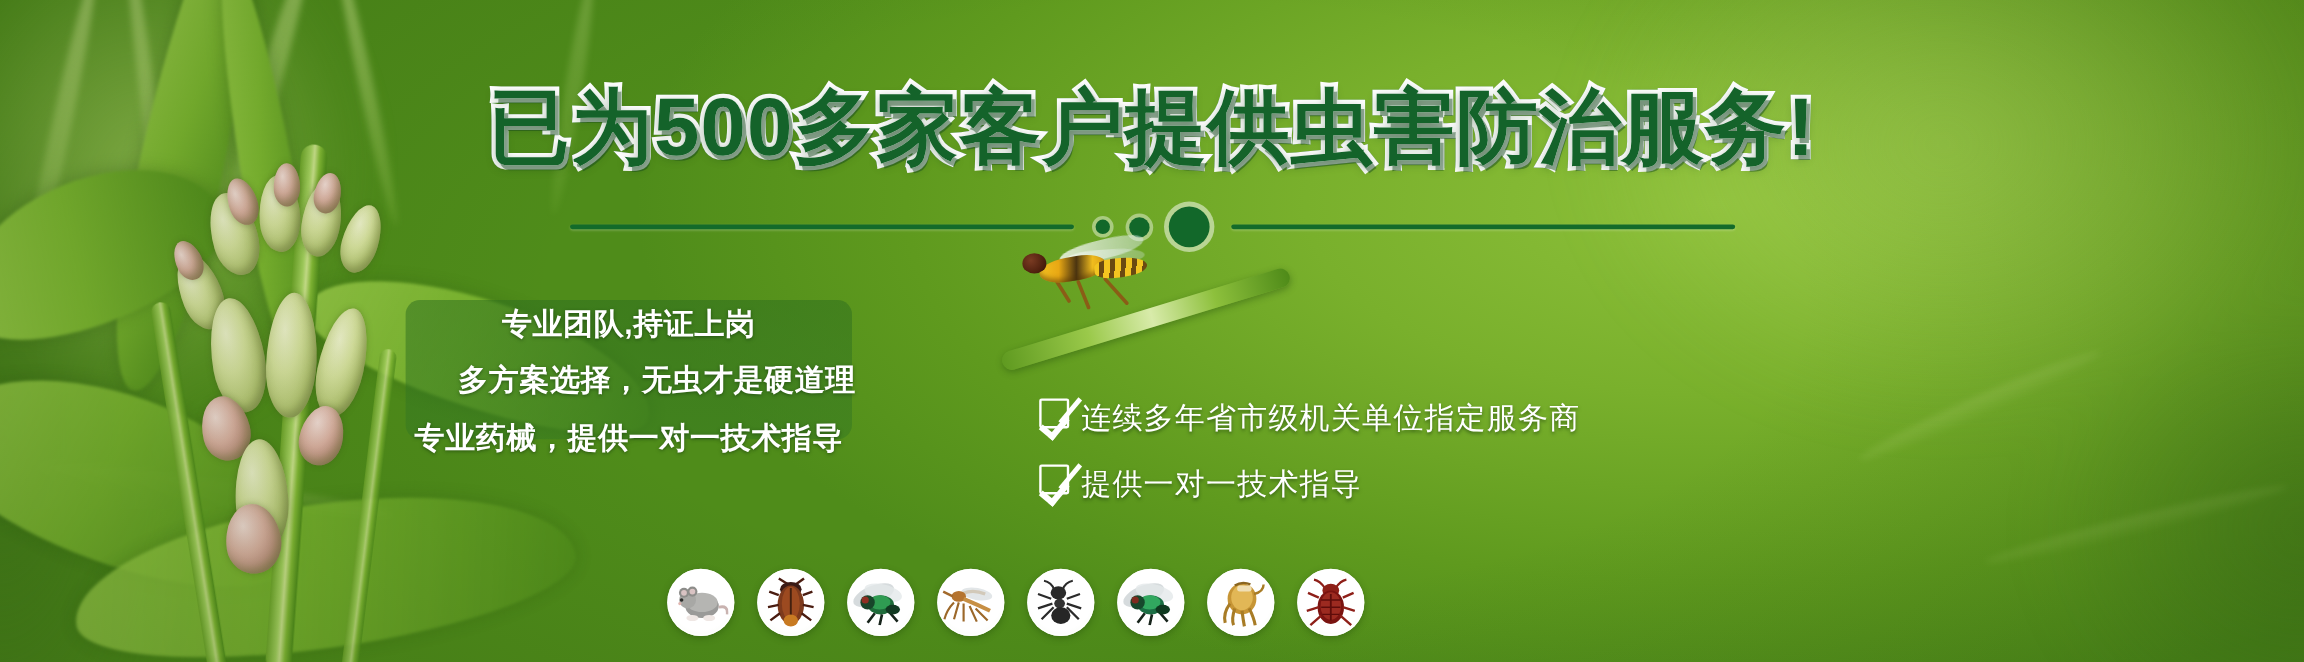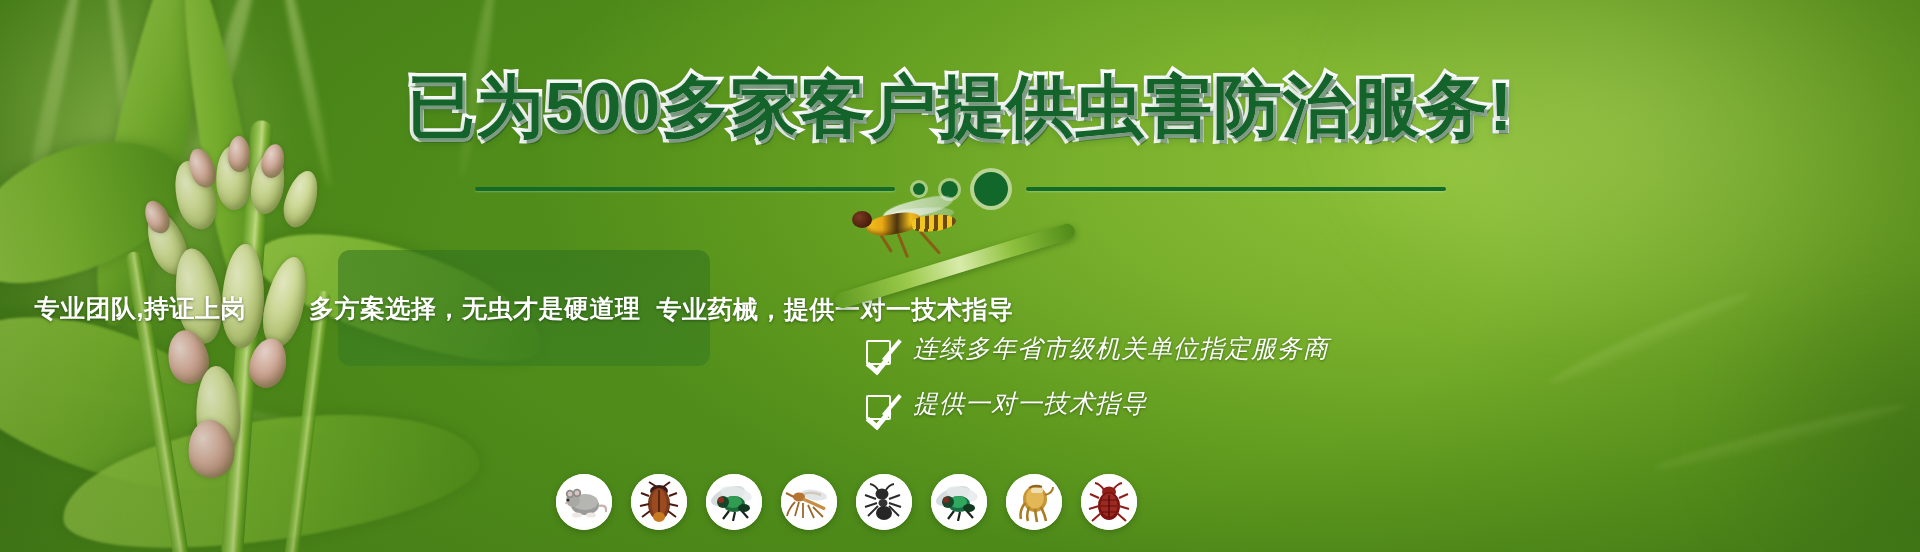--- a/index.html
+++ b/index.html
@@ -123,40 +123,40 @@
   
   .panel{
     position:absolute; left:338px; top:250px;
     width:372px; height:116px;
     background:linear-gradient(180deg, rgba(46,110,30,.52) 0%, rgba(52,120,34,.50) 100%);
     border-radius:12px;
     padding:0;
   }
   .panel-lines{
     position:absolute; left:338px; top:250px; width:372px; height:116px;
-    display:flex; flex-direction:row; justify-content:center; align-items:center;
-    gap:16px;
+    display:flex; flex-direction:column; justify-content:space-between; align-items:center;
+    gap:6px;
   }
   .pl{
     color:#ffffff; font-weight:bold; white-space:nowrap;
     text-shadow:0 1px 3px rgba(16,48,10,.6);
     letter-spacing:.5px;
   }
   .pl1{ font-size:25px; line-height:1.62; }
   .pl2{ font-size:25px; line-height:1.62;margin-left:47px; }
   .pl3{ font-size:25px; line-height:1.62; }
   
   .pl3{ margin-top:2px; }
 
   
   .checks{
     position:absolute; left:866px; top:332px;
     display:flex; flex-direction:column; gap:22px;
   }
-  .check-row{ display:flex; align-items:flex-end; gap:22px;font-style:italic; }
+  .check-row{ display:flex; align-items:flex-start; gap:10px; }
   .cbox{
     width:25px; height:25px; flex:0 0 auto;
     border:2px solid #ffffff;
     position:relative;
     border-radius:2px;
   }
   .cbox:after{
     content:""; position:absolute;
     left:3px; top:9px; width:10px; height:17px;
     border-right:5px solid #ffffff;

